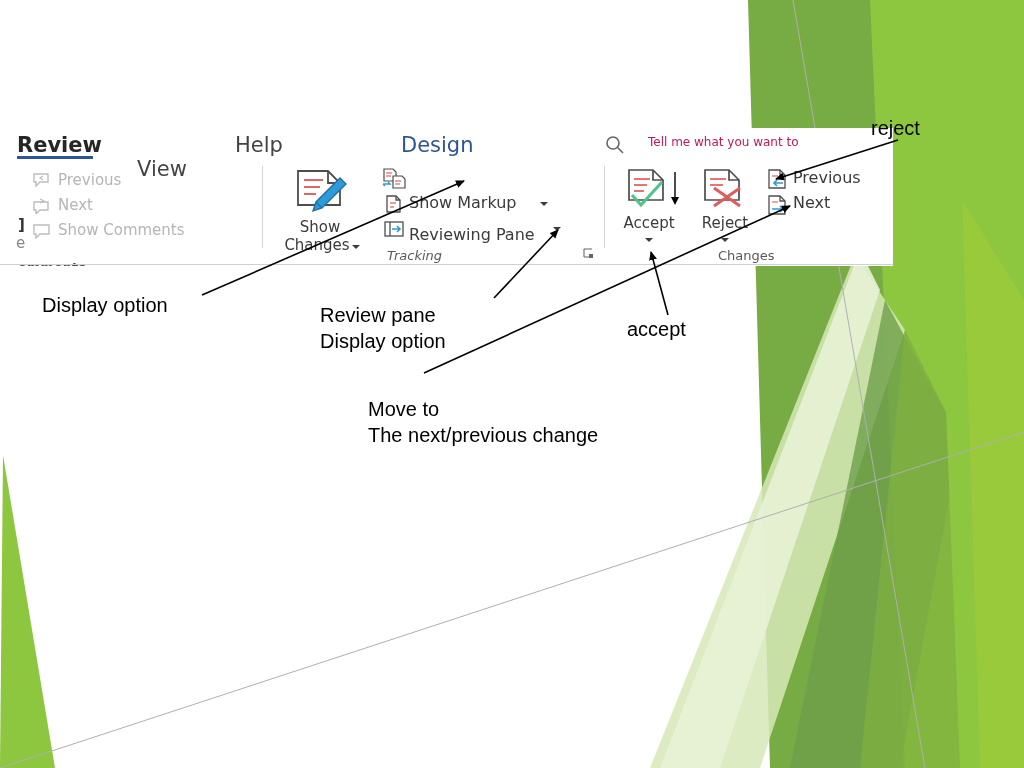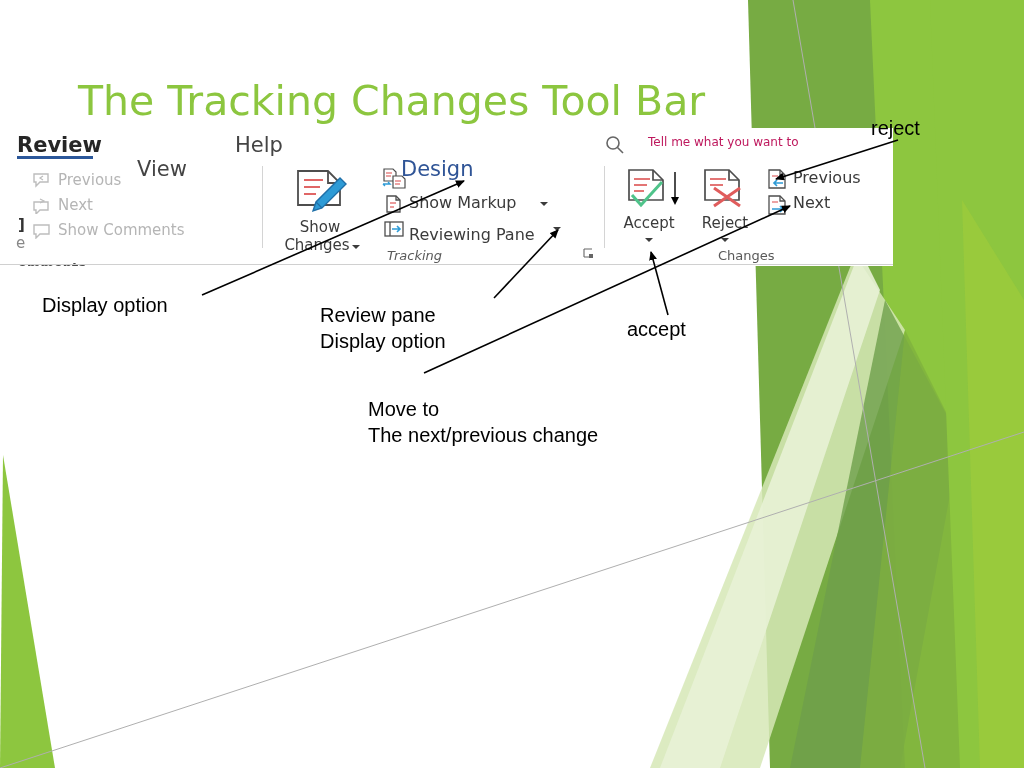--- a/index.html
+++ b/index.html
@@ -122,29 +122,28 @@
     <polygon points="860,250 880,290 720,768 660,768" fill="#E8F2D6" opacity="0.9"></polygon>
     <polygon points="885,300 960,440 900,768 790,768" fill="#6E9F4B" opacity="0.8"></polygon>
     <polygon points="905,330 1000,520 1010,768 860,768" fill="#7FB03F" opacity="0.75"></polygon>
     <polygon points="930,0 1024,0 1024,768 960,768" fill="#8DC63F"></polygon>
     <polygon points="962,200 1024,300 1024,768 980,768" fill="#9ACA3C" opacity="0.9"></polygon>
 
     <line x1="793" y1="0" x2="925" y2="768" stroke="#AFAFAF" stroke-width="1"></line>
     <line x1="1024" y1="432" x2="0" y2="768" stroke="#AFAFAF" stroke-width="1"></line>
   </svg>
 
-  <div id="slide-title">The Tracking Changes Tool Bar</div>
 
   <div id="ribbon">
 
     <div id="ribbon-tabs">
       <div class="rb-tab active" style="left:17px;">Review</div>
       <div class="rb-tab" style="left:137px;margin-top:24px;">View</div>
       <div class="rb-tab" style="left:235px;">Help</div>
-      <div class="rb-tab design" style="left:401px;margin-top:24px;">Design</div>
+      <div class="rb-tab design" style="left:401px;">Design</div>
       <div id="tab-underline"></div>
     </div>
 
     <div id="ribbon-body">
 
       <div class="cmt-item" style="left:18px;top:54px;font-size:15px;color:#333;font-weight:bold;">]</div>
       <div class="cmt-item" style="left:16px;top:72px;font-size:15px;color:#888;">e</div>
 
       <svg class="cmt-icon" style="left:32px;top:10px;" width="20" height="16" viewBox="0 0 20 16">
         <path d="M2 2 h14 v8 h-8 l-4 4 v-4 h-2 z" fill="none" stroke="#bdbdbd" stroke-width="1.4"></path>

